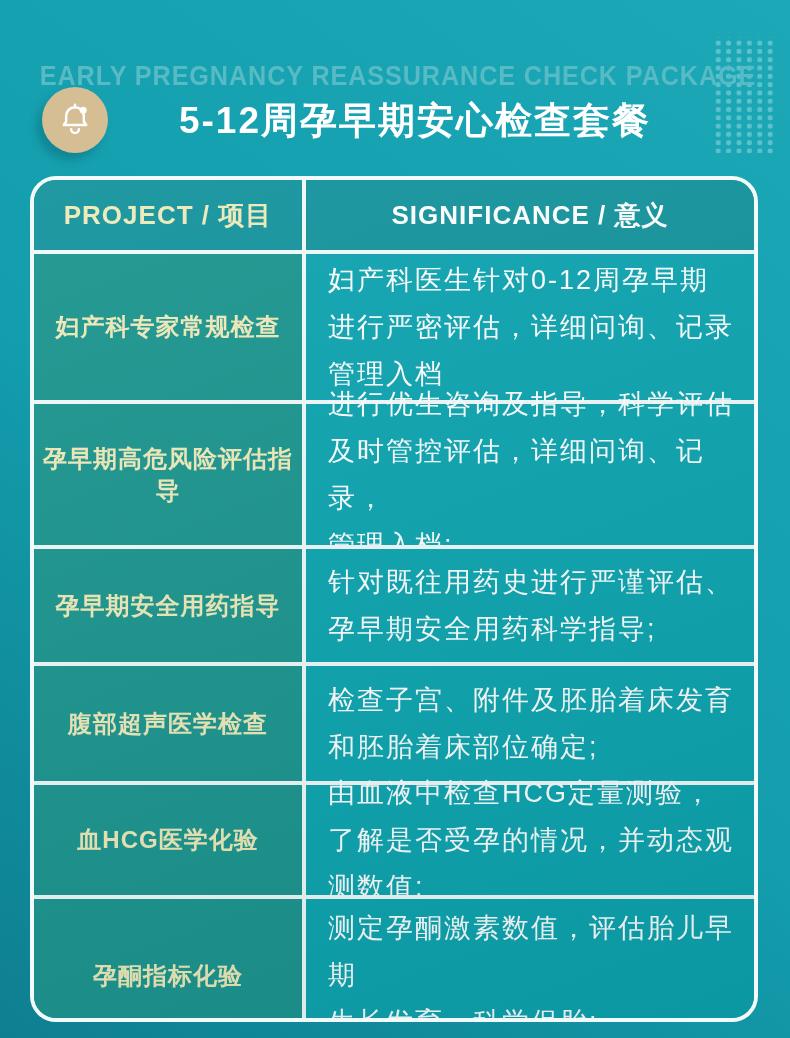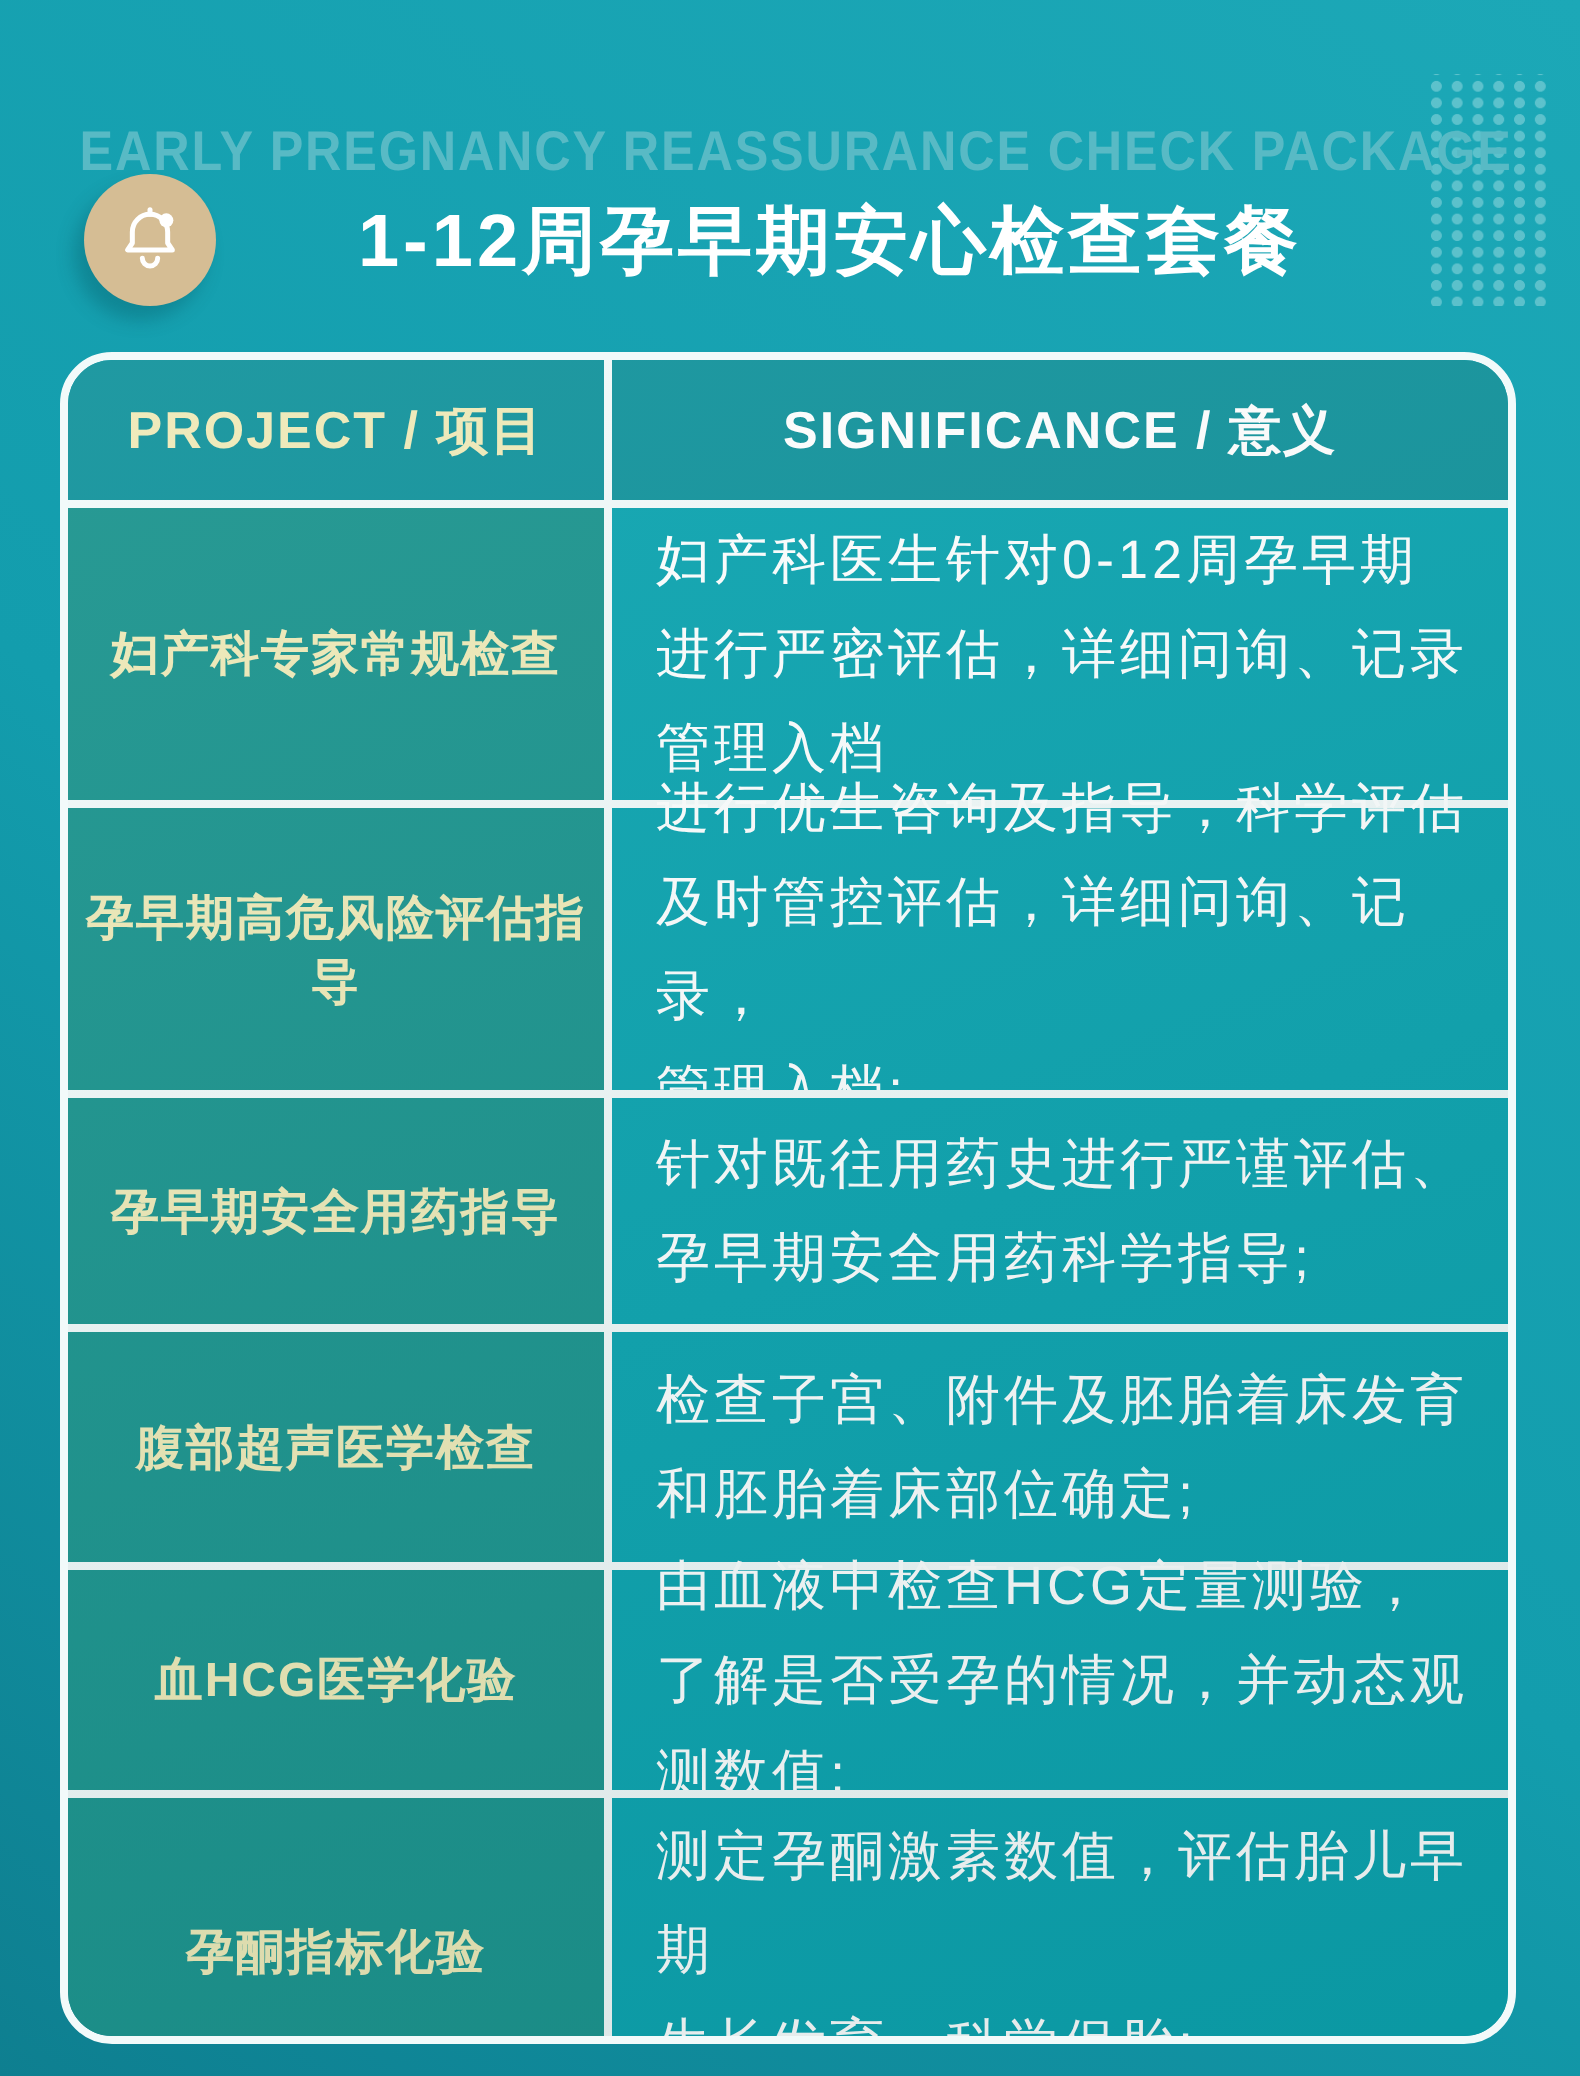--- a/index.html
+++ b/index.html
@@ -160,21 +160,21 @@
   <div class="bell-badge">
     <span style="display:flex;">
       <svg width="40" height="40" viewBox="0 0 24 24">
         <path d="M12 4.3 a5.3 5.3 0 0 0 -5.3 5.3 v3.3 l-1.4 2.1 h13.4 l-1.4 -2.1 v-3.3 A5.3 5.3 0 0 0 12 4.3 Z" fill="none" stroke="#ffffff" stroke-width="1.5" stroke-linejoin="round"></path>
         <path d="M12 2.9 v1.4" stroke="#ffffff" stroke-width="1.5" stroke-linecap="round"></path>
         <path d="M9.7 17.5 a2.3 2.3 0 0 0 4.6 0" fill="none" stroke="#ffffff" stroke-width="1.5" stroke-linecap="round"></path>
         <circle cx="16.9" cy="6.1" r="2.1" fill="#ffffff"></circle>
       </svg>
     </span>
   </div>
-  <div class="page-title">1-12周孕早期安心检查套餐</div>
+  <div class="page-title">5-12周孕早期安心检查套餐</div>
 </div>
 
 <div class="check-table">
   <div class="cell header-cell col-left">
     <span>PROJECT / 项目</span>
   </div>
   <div class="cell header-cell col-right" style="justify-content:center;">
     <span>SIGNIFICANCE / 意义</span>
   </div>
 

